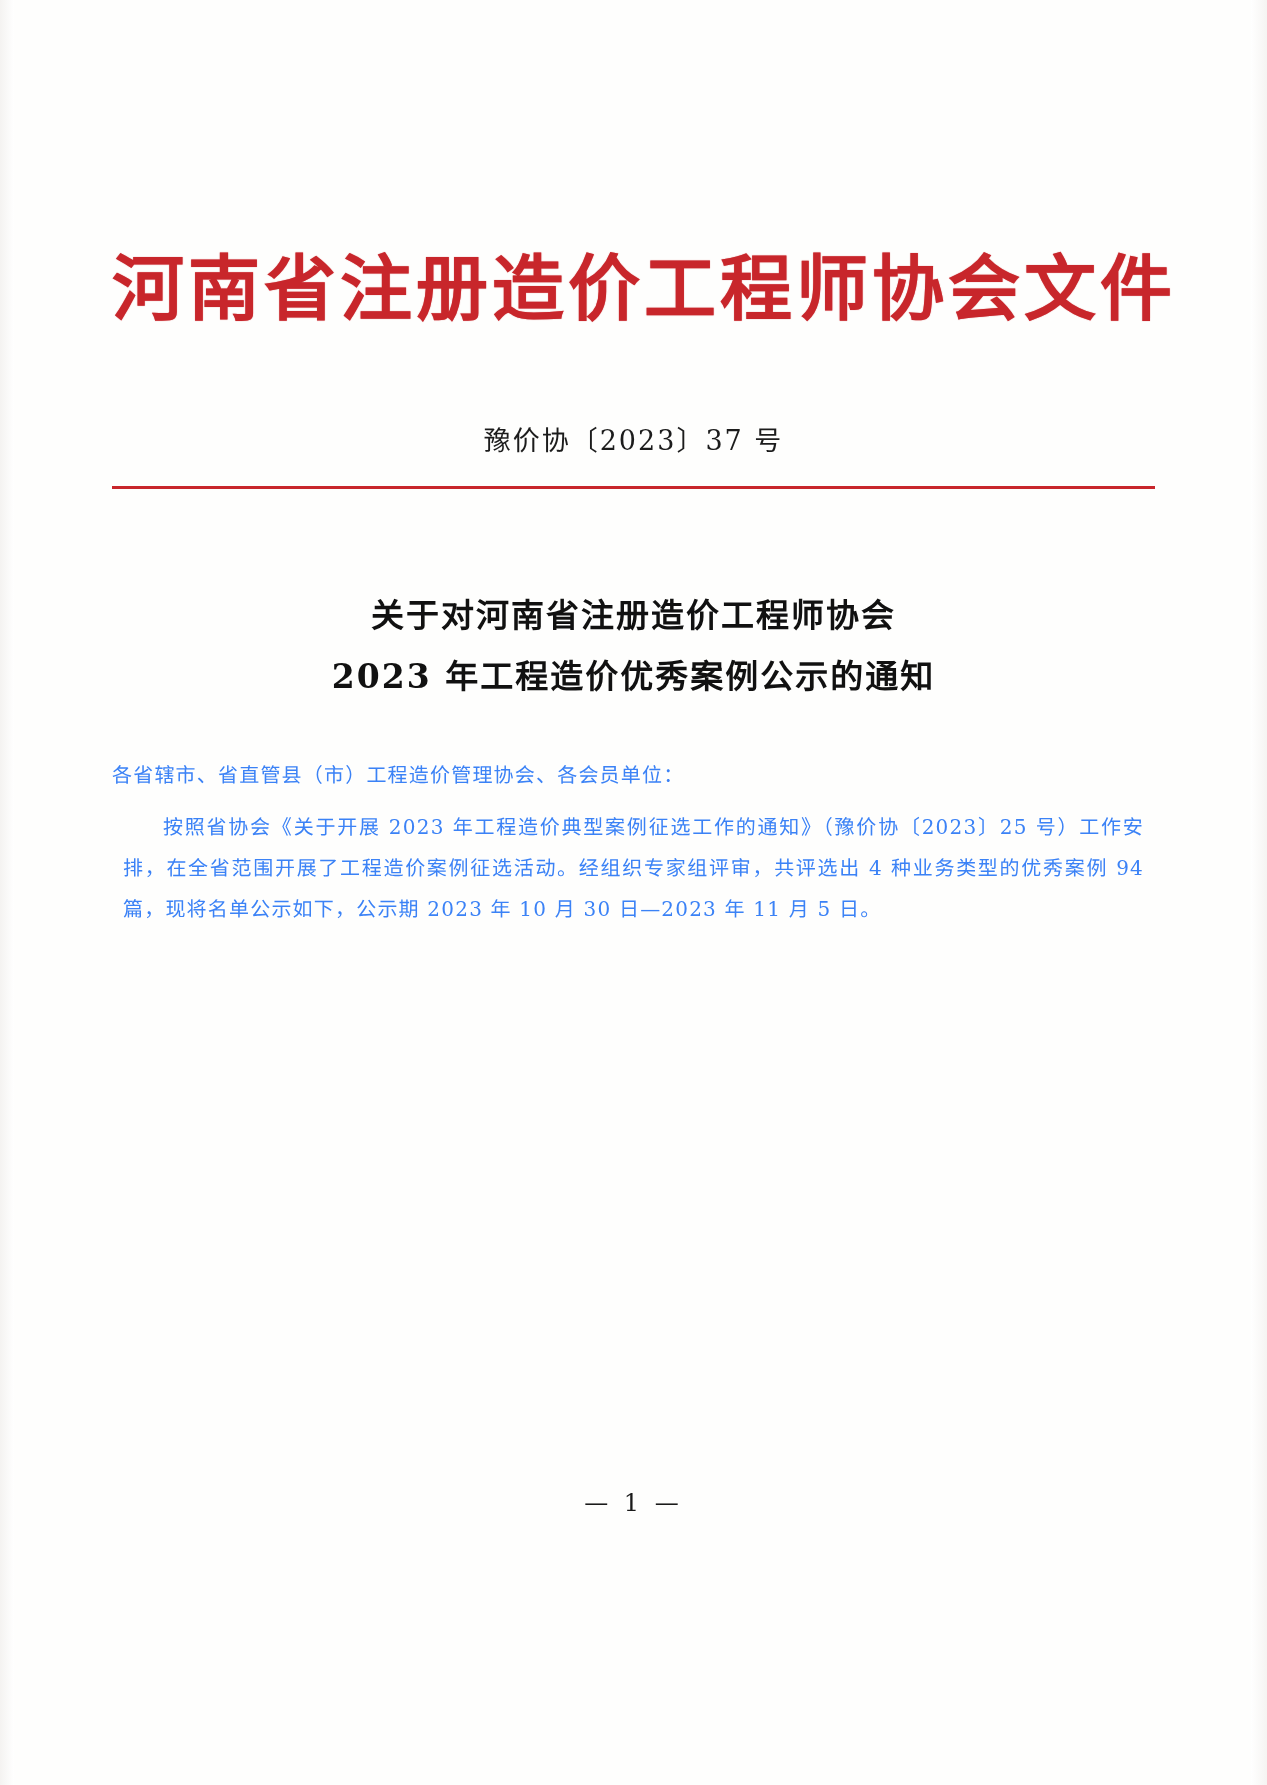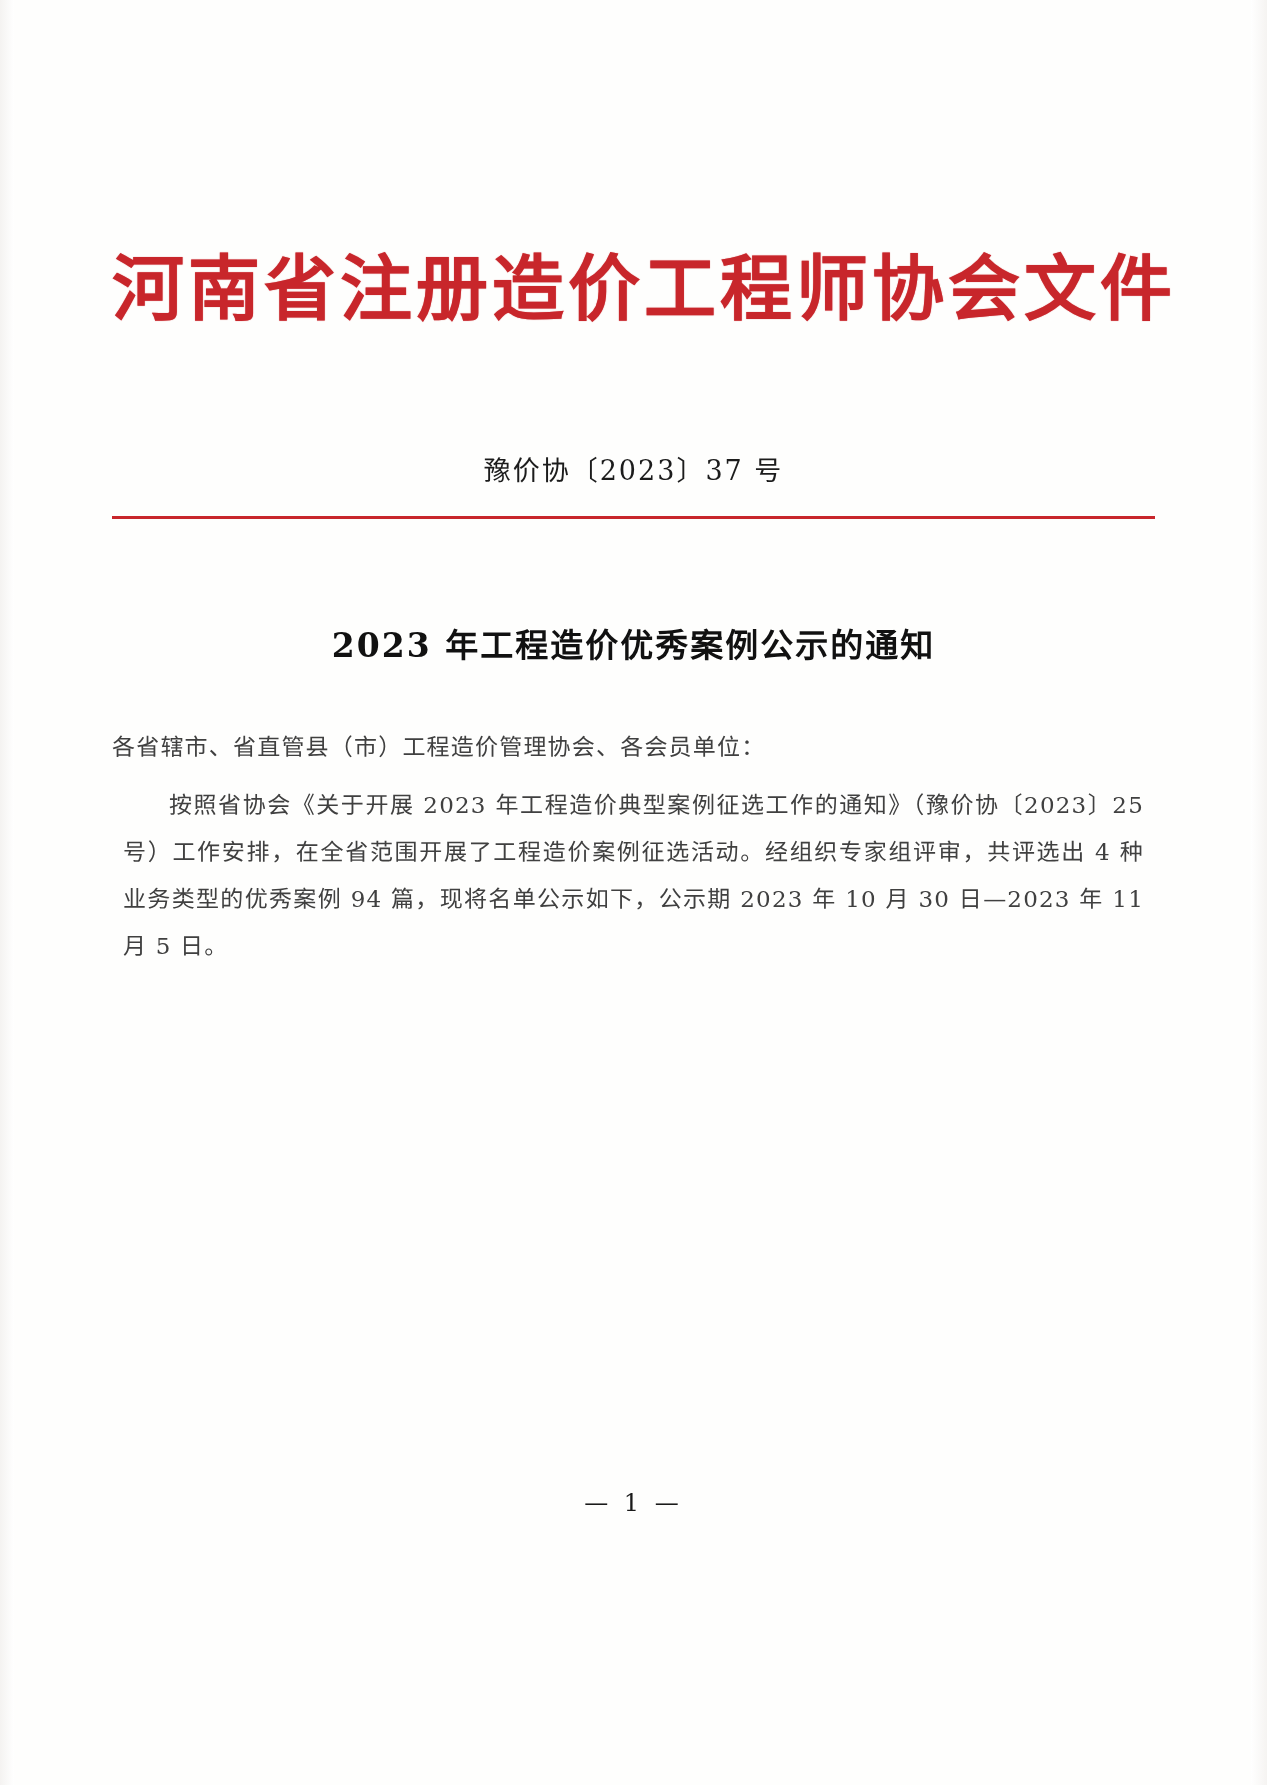--- a/index.html
+++ b/index.html
@@ -57,21 +57,21 @@
     font-weight: bold;
     font-size: 72px;
     letter-spacing: 4px;
     line-height: 1.15;
     text-shadow: 0 0 1px rgba(200,38,43,.7);
     white-space: nowrap;
   }
 
   .doc-number {
     text-align: center;
-    margin-top: 118px;
+    margin-top: 88px;
     font-size: 27px;
     letter-spacing: 2px;
     color: #1c1c1c;
   }
 
   .red-rule {
     margin-top: 28px;
     height: 3px;
     background: #c8262b;
     width: 100%;
@@ -87,25 +87,25 @@
     letter-spacing: 2px;
     color: #111;
   }
   .doc-title .line {
     display: block;
   }
 
   
   .body-text {
     margin-top: 48px;
-    font-size: 23px;
+    font-size: 20px;
     line-height: 2.05;
     letter-spacing: 1.2px;
     text-align: justify;
-    color: #404040;
+    color: #3b82f6;
   }
   .salutation {
     margin: 0 0 4px 0;
   }
   .para {
     margin: 11px;
     text-indent: 2em;
   }
 
   
@@ -130,20 +130,21 @@
 
   <div class="content">
 
     <div class="masthead">河南省注册造价工程师协会文件</div>
 
     <div class="doc-number">豫价协〔2023〕37 号</div>
 
     <div class="red-rule"></div>
 
     <div class="doc-title">
+      <span class="line">关于对河南省注册造价工程师协会</span>
       <span class="line">2023 年工程造价优秀案例公示的通知</span>
     </div>
 
     <div class="body-text">
       <p class="salutation">各省辖市、省直管县（市）工程造价管理协会、各会员单位：</p>
       <p class="para">按照省协会《关于开展 2023 年工程造价典型案例征选工作的通知》（豫价协〔2023〕25 号）工作安排，在全省范围开展了工程造价案例征选活动。经组织专家组评审，共评选出 4 种业务类型的优秀案例 94 篇，现将名单公示如下，公示期 2023 年 10 月 30 日—2023 年 11 月 5 日。</p>
     </div>
 
   </div>
 

